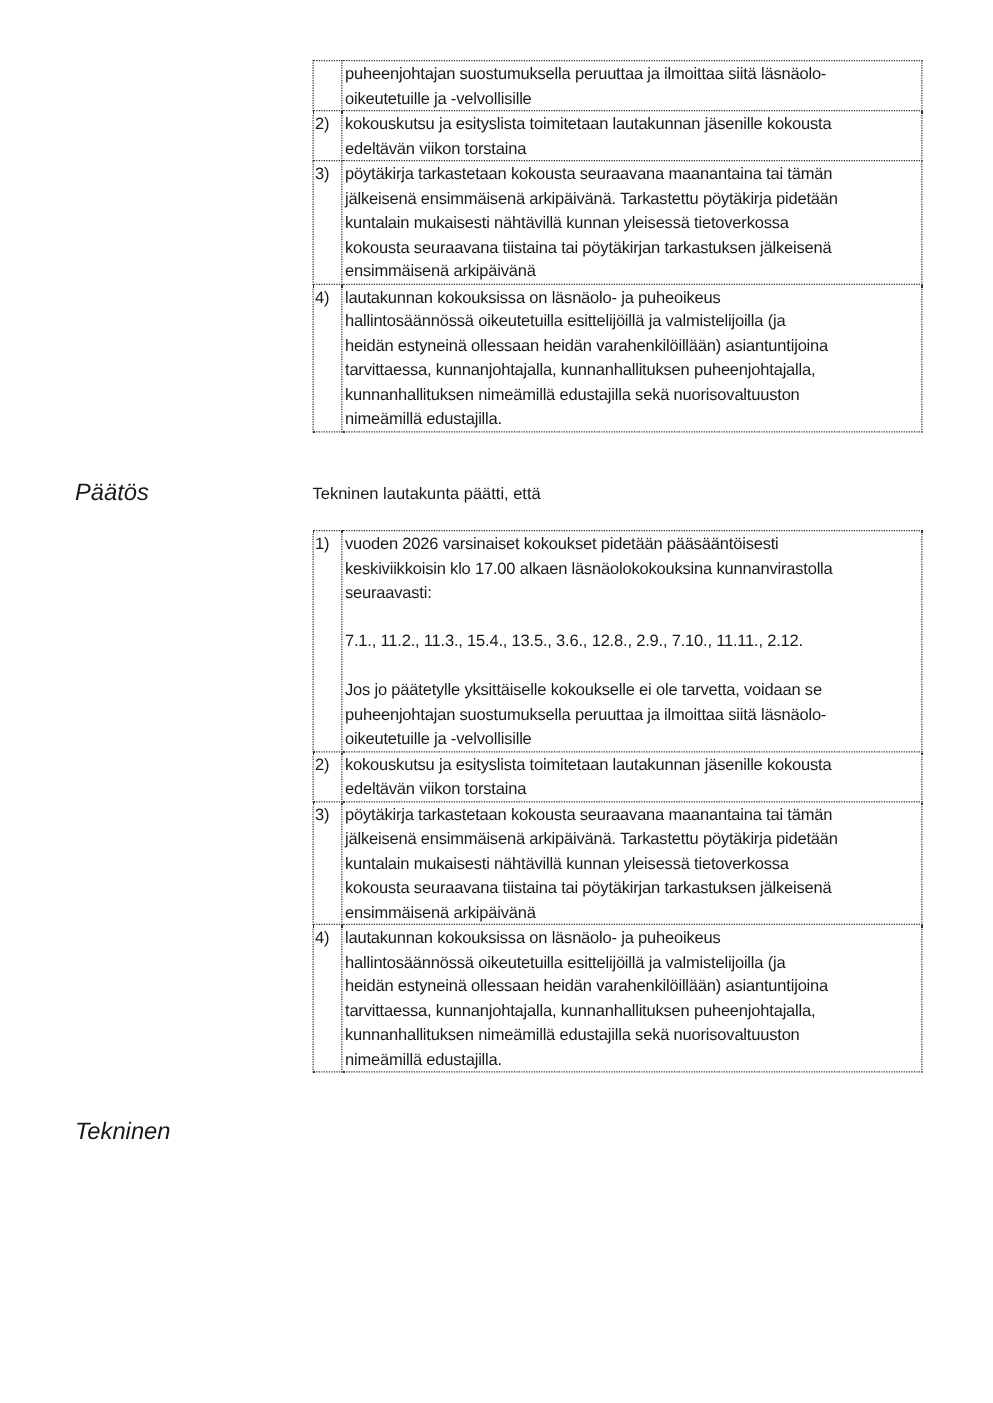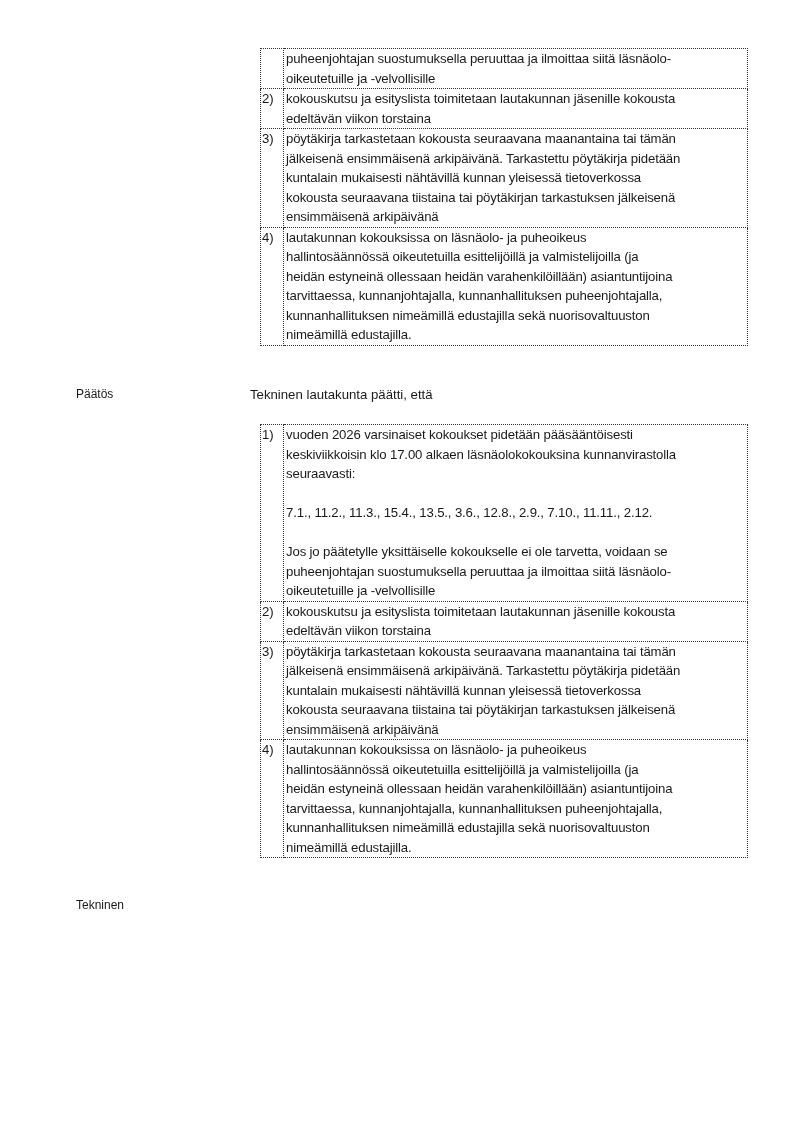--- a/index.html
+++ b/index.html
@@ -1,21 +1,21 @@
 <!DOCTYPE html>
 <html><head>
 <meta charset="utf-8">
 <style>
   html, body { margin: 0; padding: 0; background: #ffffff; }
   body { width: 794px; height: 1122px; position: relative; overflow: hidden;
          font-family: "Liberation Sans", sans-serif; color: #1a1a1a; }
   .page { position: absolute; left: 0; top: 0; width: 794px; height: 1122px; }
-  .side-label { position: absolute; left: 76px; font-size: 12px; line-height: 19.5px; }
+  .side-label { position: absolute; left: 60px; font-size: 19px; line-height: 19.5px; font-style: italic; }
   .body-text { position: absolute; left: 250px; font-size: 13.2px; line-height: 19.5px; }
-  table.items { position: absolute; left: 260px; width: 488px; border-collapse: collapse;
+  table.items { position: absolute; left: 250px; width: 488px; border-collapse: collapse;
                 table-layout: fixed; font-size: 13.2px; line-height: 19.5px; letter-spacing: -0.15px; }
   table.items td { border: 1px dotted #333; vertical-align: top; padding: 0 2px 0 2px; }
   table.items td.num { width: 19px; padding-left: 1px; }
   .para { white-space: pre-line; }
   .blank { height: 19.5px; }
 </style>
 </head>
 <body>
 
 <div class="page">

